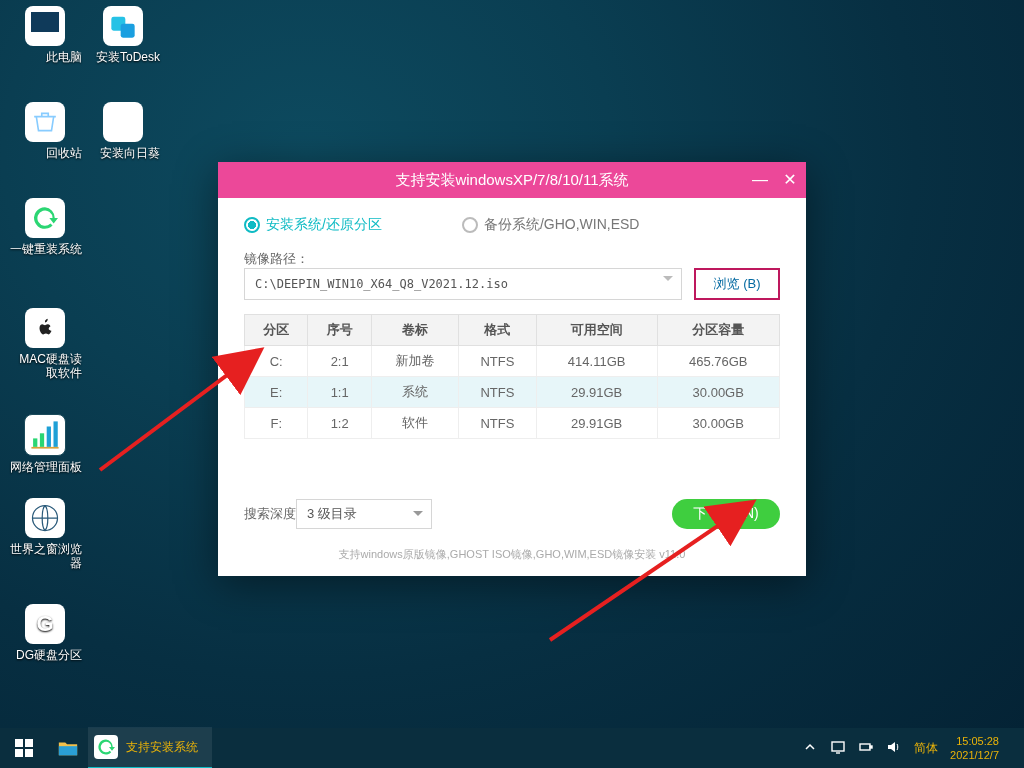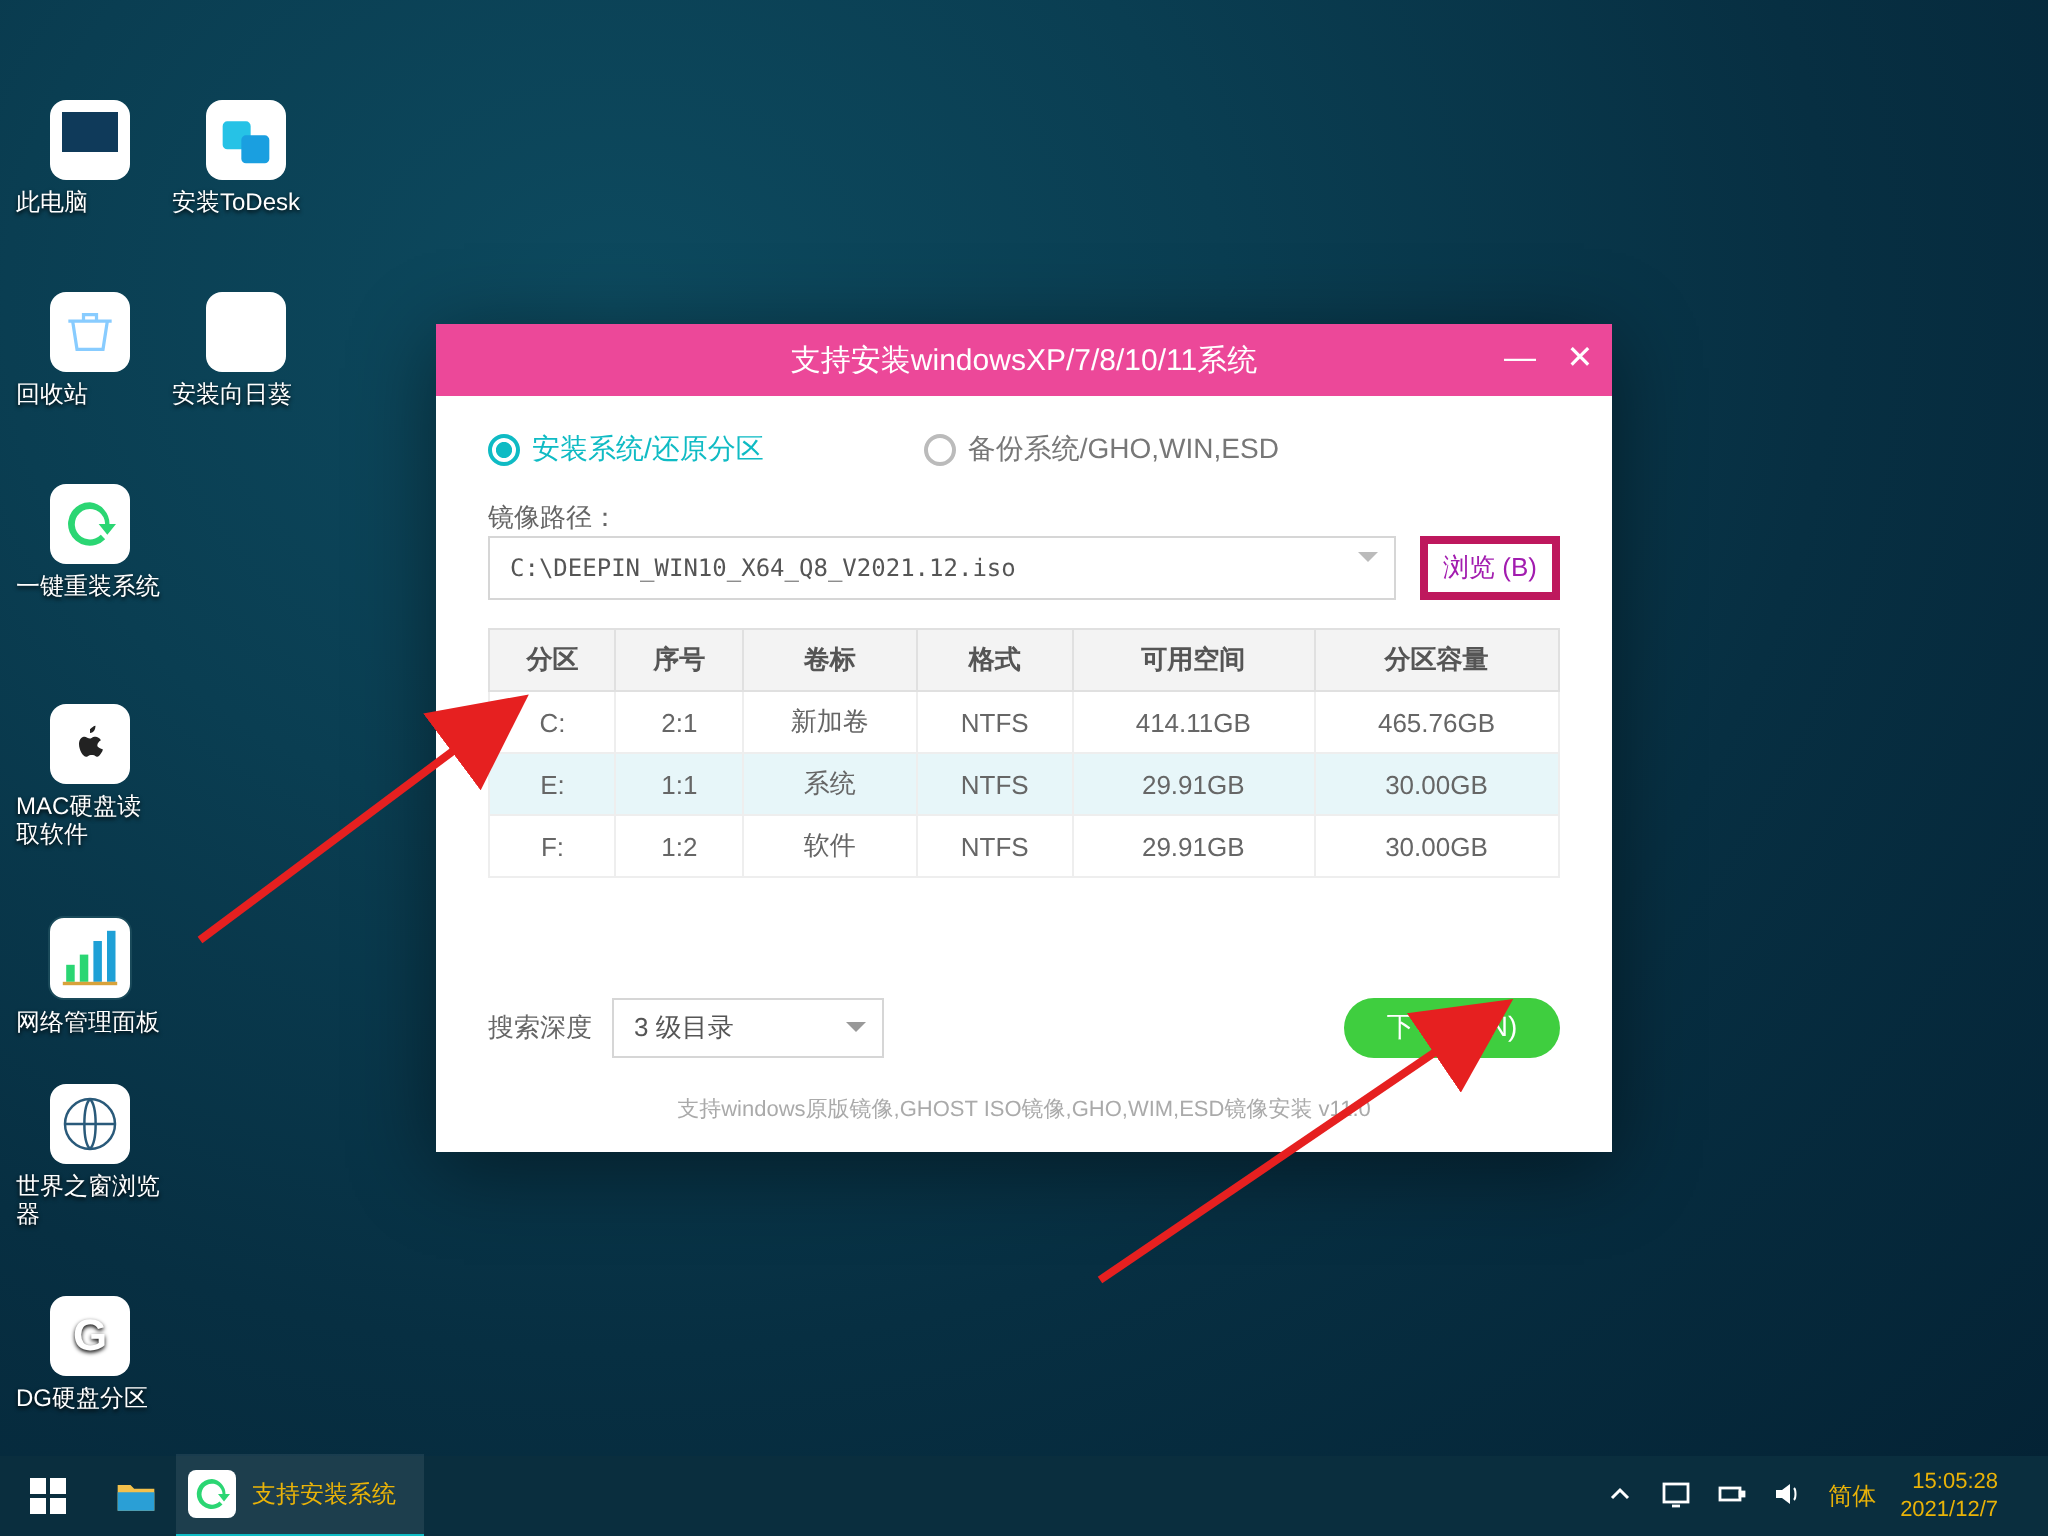--- a/index.html
+++ b/index.html
@@ -1,20 +1,20 @@
 <!DOCTYPE html>
 <html><head>
 <meta charset="utf-8">
 <style>
 html,body{margin:0;padding:0;width:1024px;height:768px;overflow:hidden;font-family:"Microsoft YaHei","Segoe UI",sans-serif;}
 body{background:radial-gradient(ellipse at 30% 20%,#0d4a5f 0%,#0a3e52 30%,#072f42 60%,#042234 100%);}
 
 
 .desktop{position:absolute;inset:0;}
-.dicon{position:absolute;width:74px;text-align:left;color:#fff;font-size:12px;cursor:pointer;margin-top:44px;}
+.dicon{position:absolute;width:74px;text-align:right;color:#fff;font-size:12px;cursor:pointer;}
 .dicon .glyph{width:40px;height:40px;margin:0 auto 4px;border-radius:8px;display:flex;align-items:center;justify-content:center;background:#fff;overflow:hidden;}
 .dicon span{display:block;line-height:14px;text-shadow:0 1px 2px #000;}
 
 
 .g-pc{background:linear-gradient(#3fa8d8,#0f6a9a);border-radius:4px;position:relative;}
 .g-pc::after{content:"";position:absolute;inset:6px 6px 14px 6px;background:#0f3a5a;}
 .g-todesk{background:#fff;}
 .g-todesk svg{width:28px;height:28px;}
 .g-recycle{background:radial-gradient(circle at 50% 30%,#0a2a3a,#061a26);color:#9ad;}
 .g-recycle svg{width:26px;height:26px;}
@@ -42,29 +42,29 @@
 .radio{display:flex;align-items:center;gap:6px;cursor:pointer;}
 .rdot{width:12px;height:12px;border-radius:50%;border:2px solid #bbb;}
 .radio.sel .rdot{border-color:#0fbbc4;background:radial-gradient(circle,#0fbbc4 45%,#fff 50%);}
 .radio.sel{color:#0fbbc4;}
 .radio:not(.sel){color:#777;}
 
 .label{color:#666;font-size:13px;margin-bottom:0;}
 .pathrow{display:flex;gap:12px;margin-bottom:14px;}
 .pathbox{flex:1;height:30px;border:1px solid #d6d6d6;display:flex;align-items:center;padding:0 10px;font-family:Consolas,monospace;font-size:12px;color:#555;position:relative;}
 .pathbox .dd{position:absolute;right:8px;top:7px;border:5px solid transparent;border-top-color:#bbb;}
-.browse{width:70px;height:32px;border:4px solid #be185d;background:#fff;font-size:13px;color:#a21caf;cursor:pointer;}
+.browse{width:86px;height:32px;border:2px solid #be185d;background:#fff;font-size:13px;color:#0369a1;cursor:pointer;}
 
 table{width:100%;border-collapse:collapse;font-size:13px;}
 th{background:#f3f3f3;border:1px solid #e0e0e0;padding:6px 4px;color:#555;font-weight:700;}
 td{border:1px solid #eee;padding:6px 4px;text-align:center;color:#666;}
 tr.selrow td{background:#e7f6f9;}
 
 .bottom{display:flex;align-items:center;margin-top:60px;}
-.depthlbl{font-size:13px;color:#666;margin-right:10px;}
+.depthlbl{font-size:13px;color:#666;}
 .select{height:28px;border:1px solid #d6d6d6;padding:0 44px 0 10px;font-size:13px;color:#555;position:relative;cursor:pointer;min-width:80px;display:flex;align-items:center;}
 .select::after{content:"";position:absolute;right:8px;top:11px;border:5px solid transparent;border-top-color:#999;}
 .next{margin-left:auto;width:108px;height:30px;border:none;border-radius:15px;background:#3fce3f;color:#fff;font-size:14px;cursor:pointer;}
 
 .footnote{text-align:center;font-size:11px;color:#aaa;margin-top:18px;}
 
 
 .arrow{position:absolute;pointer-events:none;}
 
 

